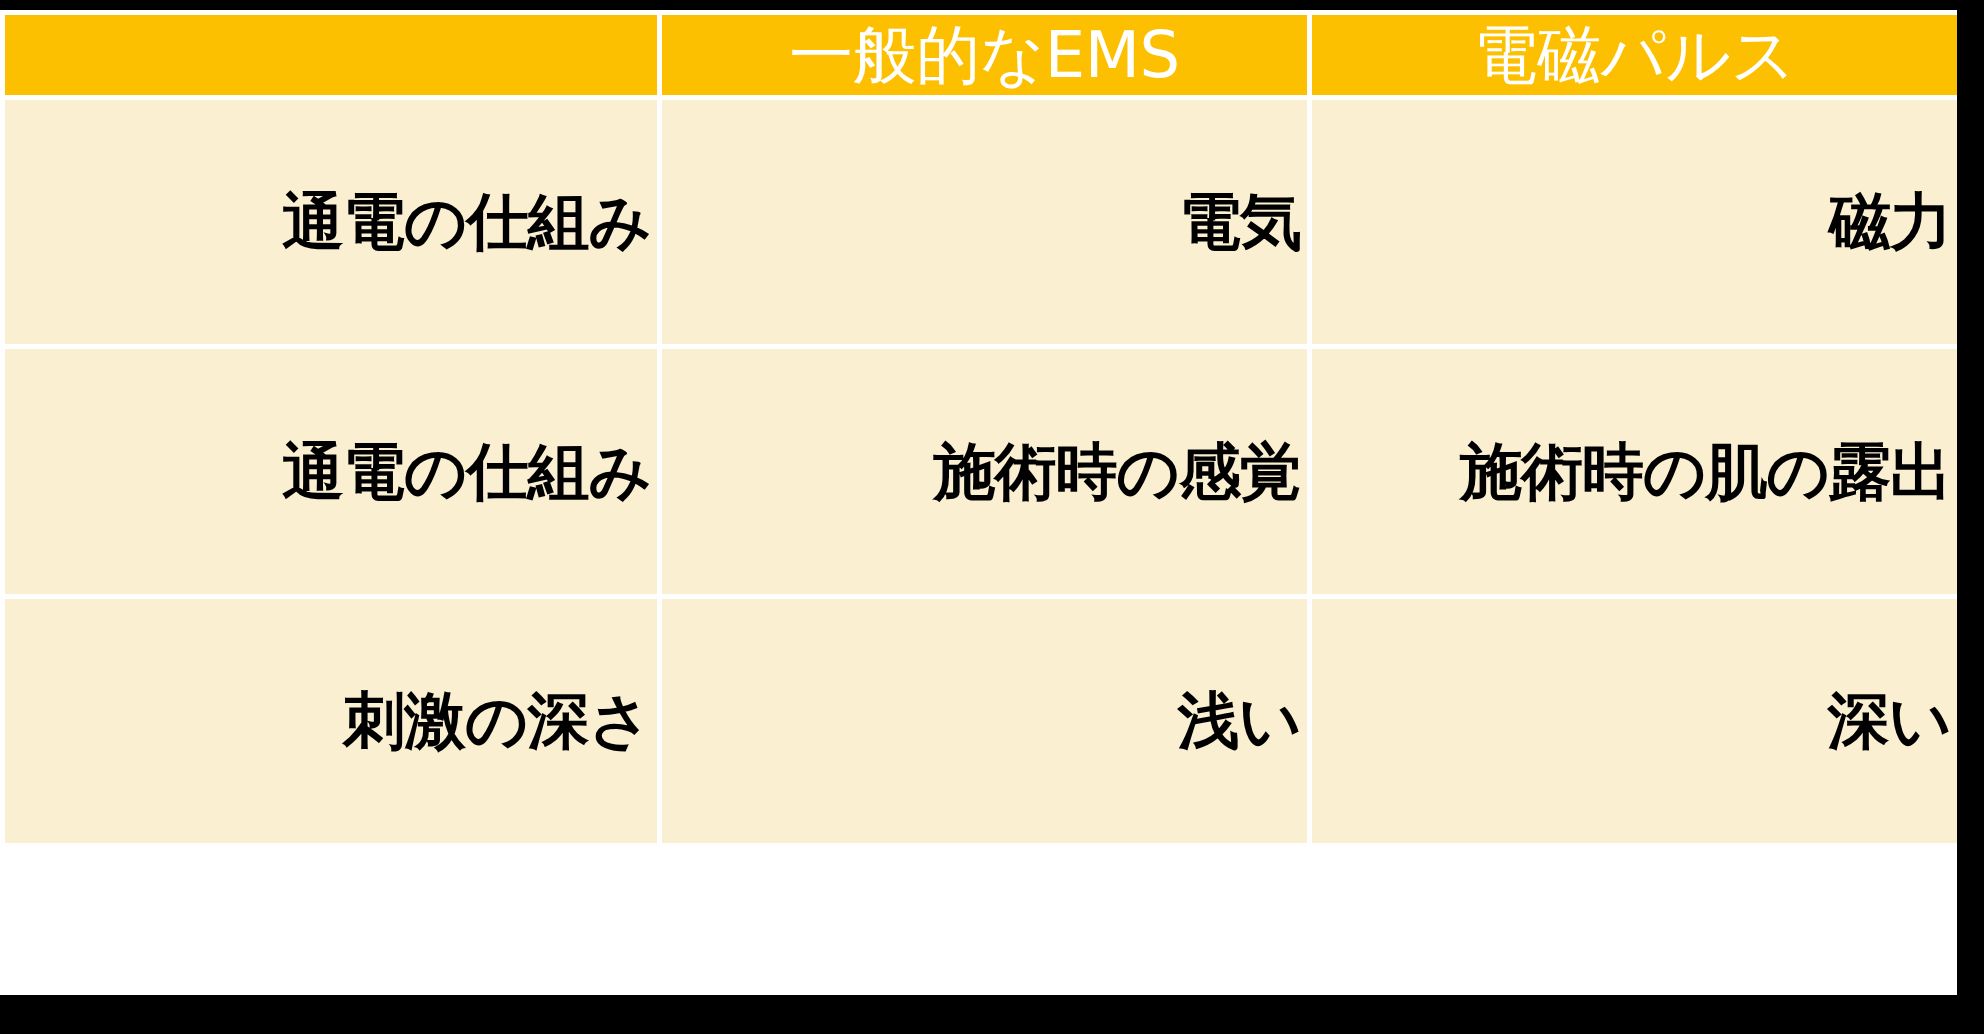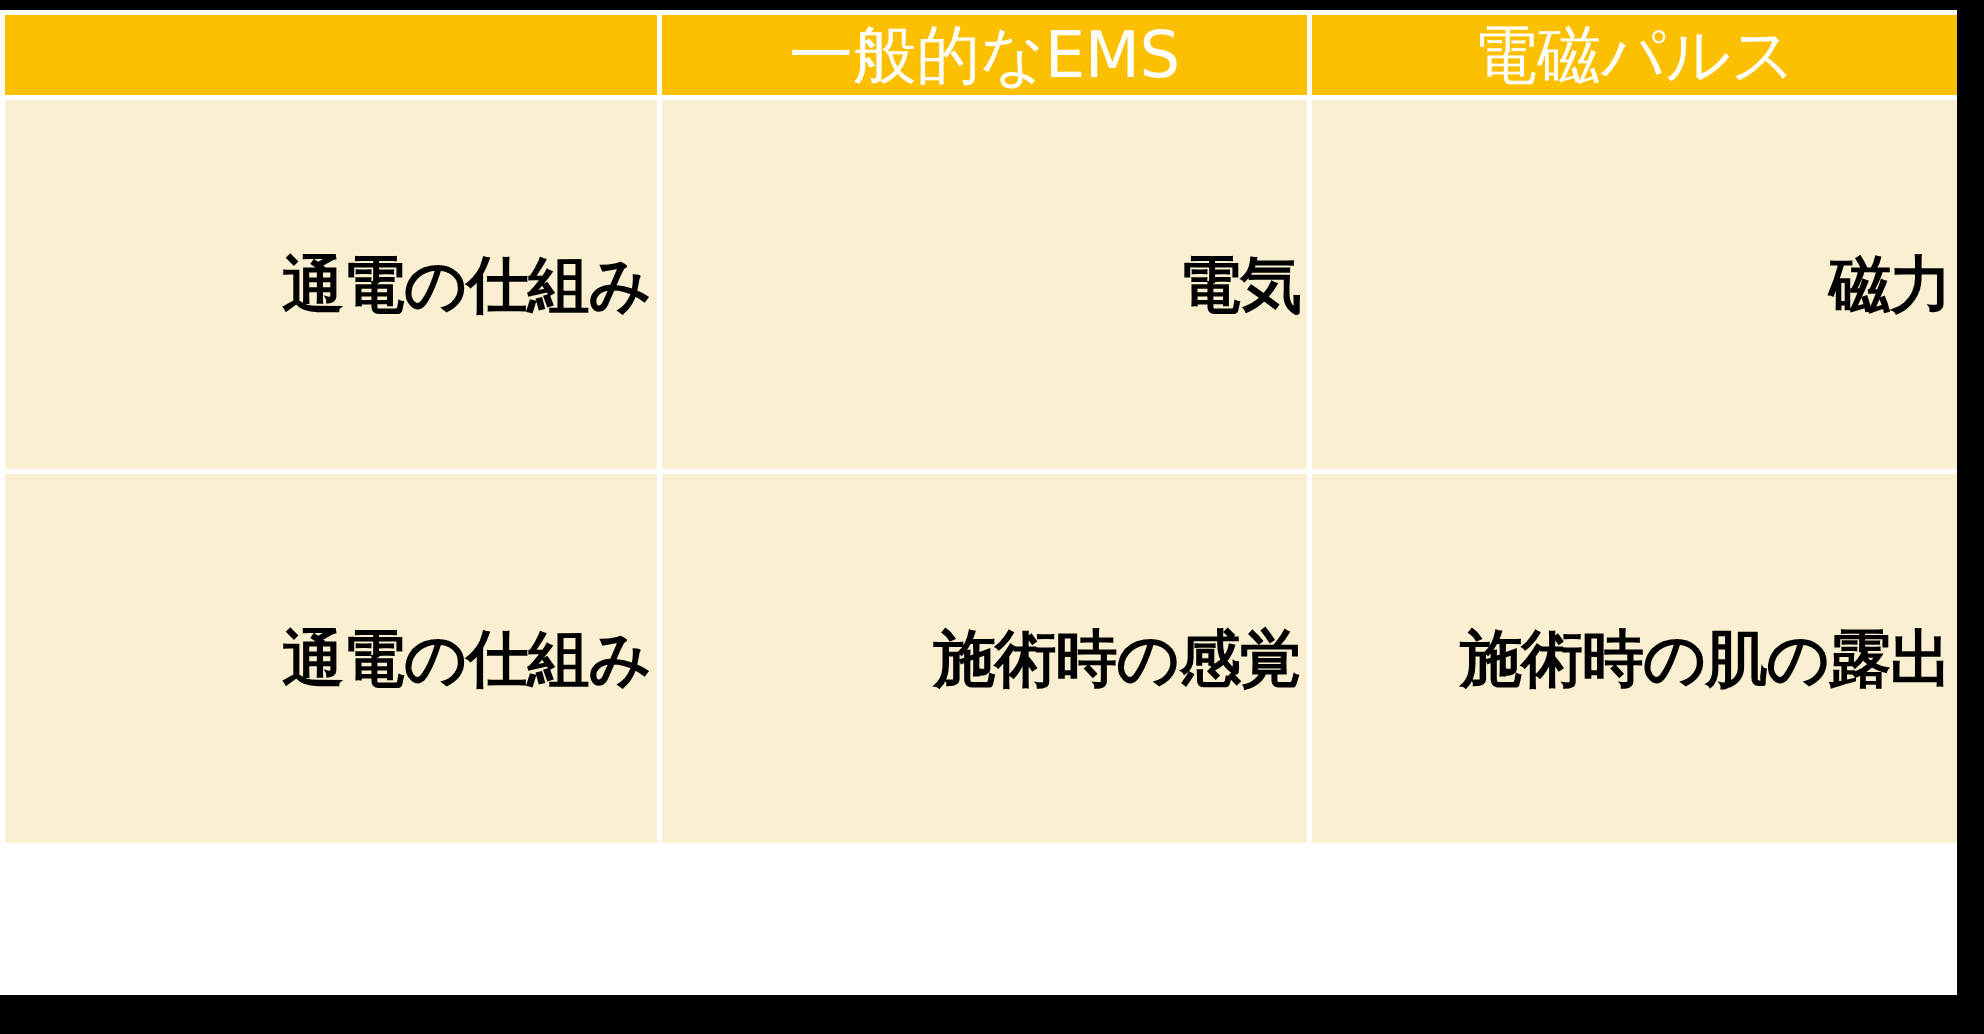--- a/index.html
+++ b/index.html
@@ -124,20 +124,25 @@
         <tr class="r-short">
           <td class="body-cell">通電の仕組み</td>
           <td class="body-cell">電気</td>
           <td class="body-cell">磁力</td>
         </tr>
         <tr class="r-short">
           <td class="body-cell">通電の仕組み</td>
           <td class="body-cell">施術時の感覚</td>
           <td class="body-cell">施術時の肌の露出</td>
         </tr>
+        <tr class="r-short">
+          <td class="body-cell">刺激の深さ</td>
+          <td class="body-cell">浅い</td>
+          <td class="body-cell">深い</td>
+        </tr>
       </tbody>
     </table>
   </div>
 
   <div class="top-bar"></div>
   <div class="right-bar"></div>
   <div class="bottom-bar"></div>
 
 </div>
 

